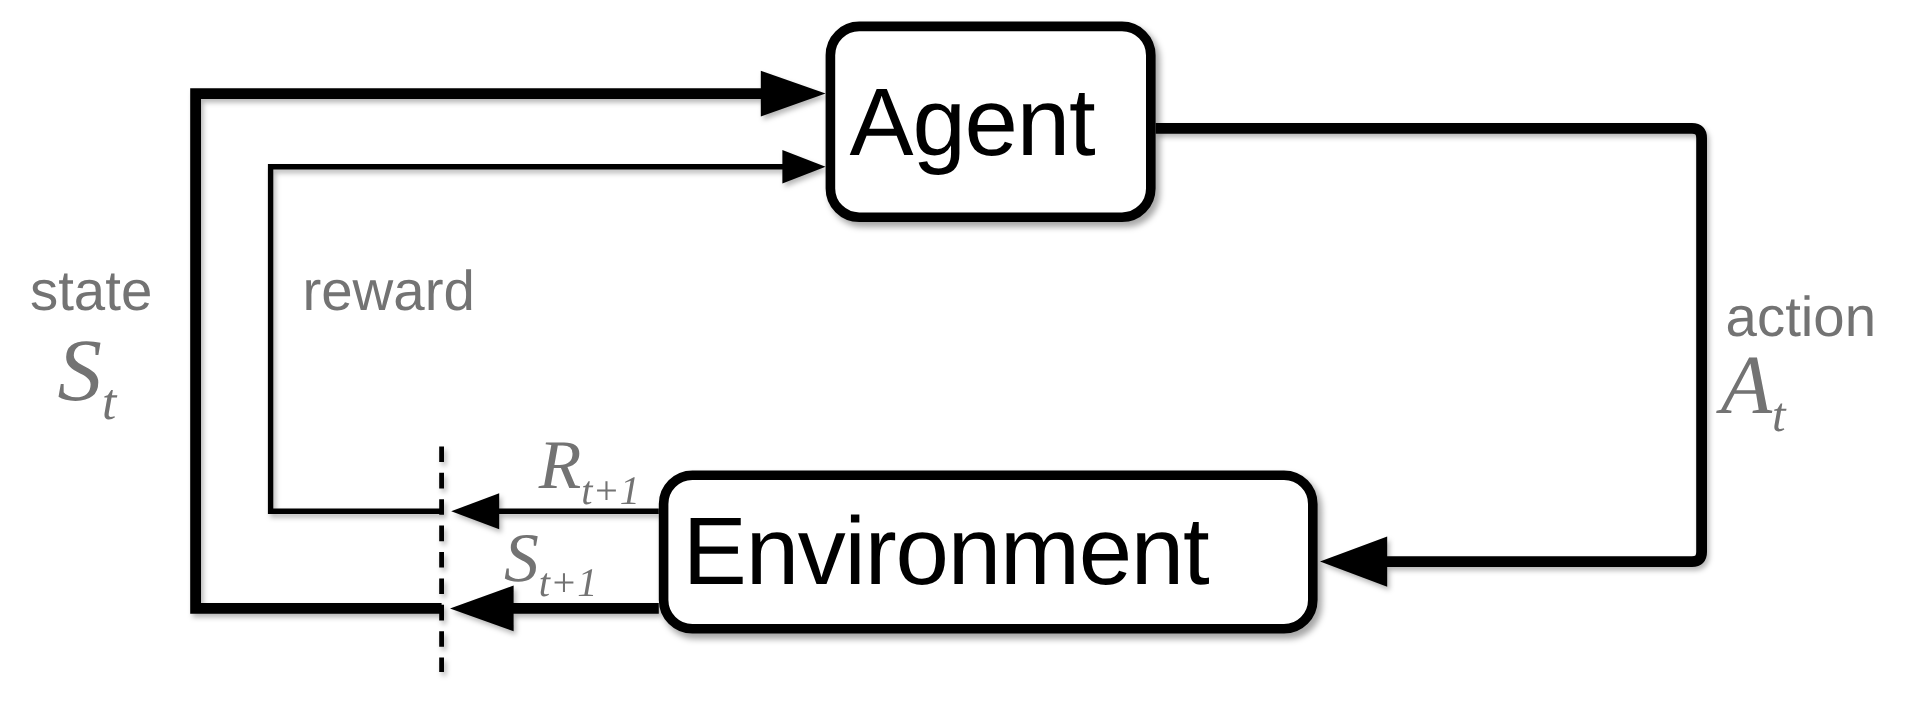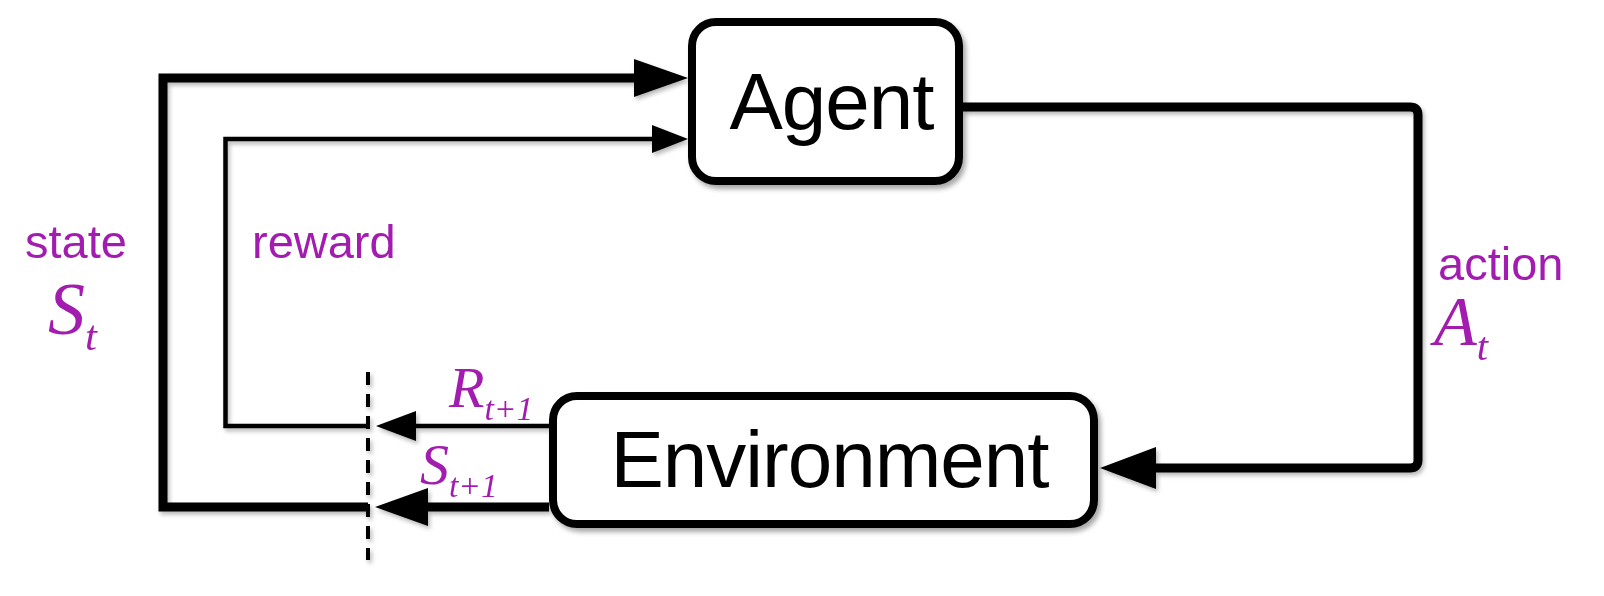--- a/index.html
+++ b/index.html
@@ -25,21 +25,21 @@
     filter: drop-shadow(2px 3px 2px rgba(0,0,0,0.28));
   }
   .node {
     position: absolute;
     background: #ffffff;
     border: 8px solid #000000;
     border-radius: 28px;
     box-shadow: 3px 4px 5px rgba(0,0,0,0.35);
     display: flex;
     align-items: center;
-    justify-content: center;
+    justify-content: flex-start;
     box-sizing: border-box;
     z-index: 2;
     padding-left: 12px;
   }
   .node .node-label {
     font-family: "Liberation Sans", sans-serif;
     font-size: 80px;
     font-weight: 400;
     color: #000000;
     letter-spacing: -1px;
@@ -48,21 +48,21 @@
   .node-agent {
     left: 688px; top: 18px;
     width: 275px; height: 167px;
   }
   .node-environment {
     left: 549px; top: 392px;
     width: 549px; height: 136px;
   }
   .lbl {
     position: absolute;
-    color: #a21caf;
+    color: #737373;
     line-height: 1;
     white-space: nowrap;
     z-index: 3;
     text-align: right;
   }
   .word {
     font-family: "Liberation Sans", sans-serif;
     font-size: 47px;
   }
   .math {

